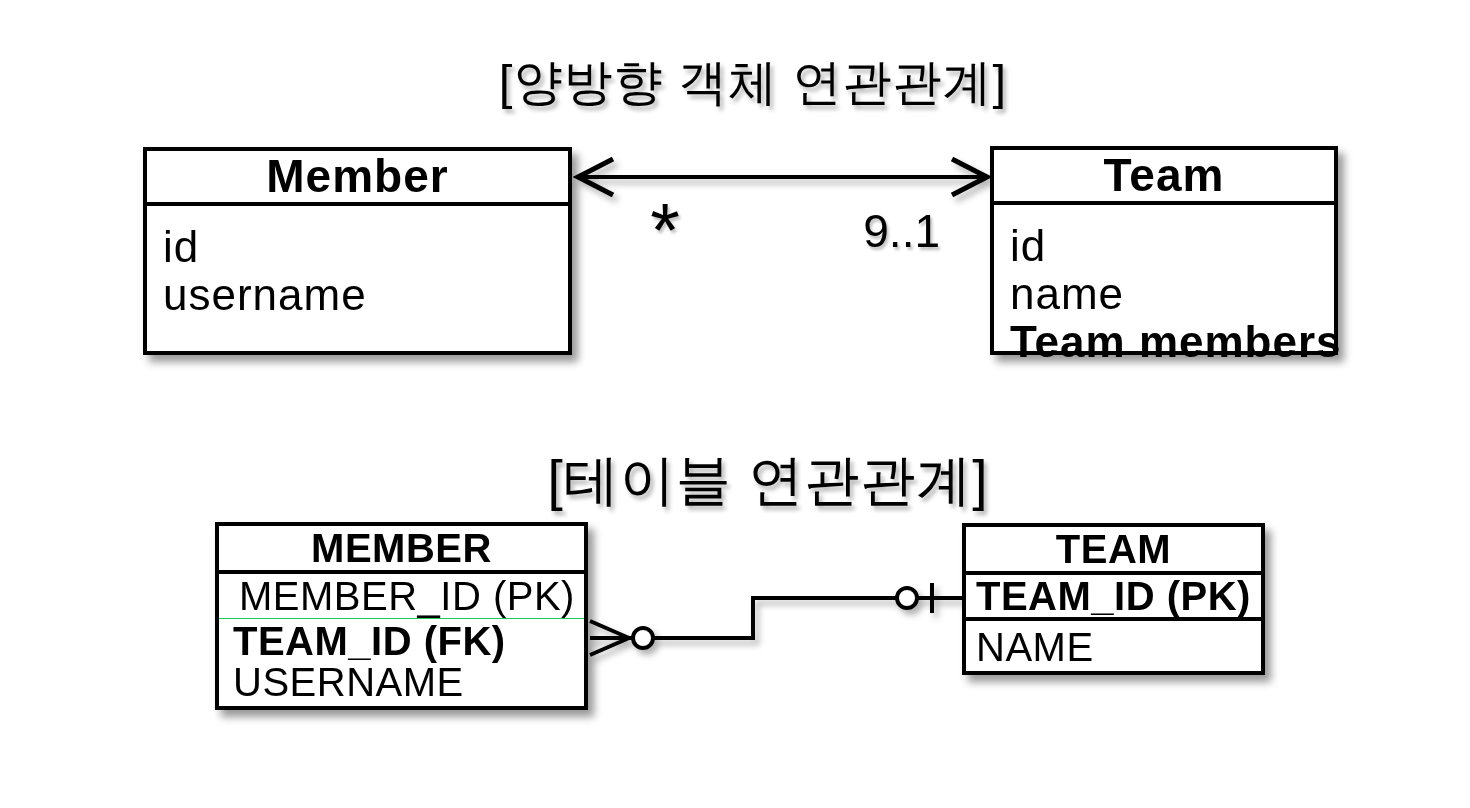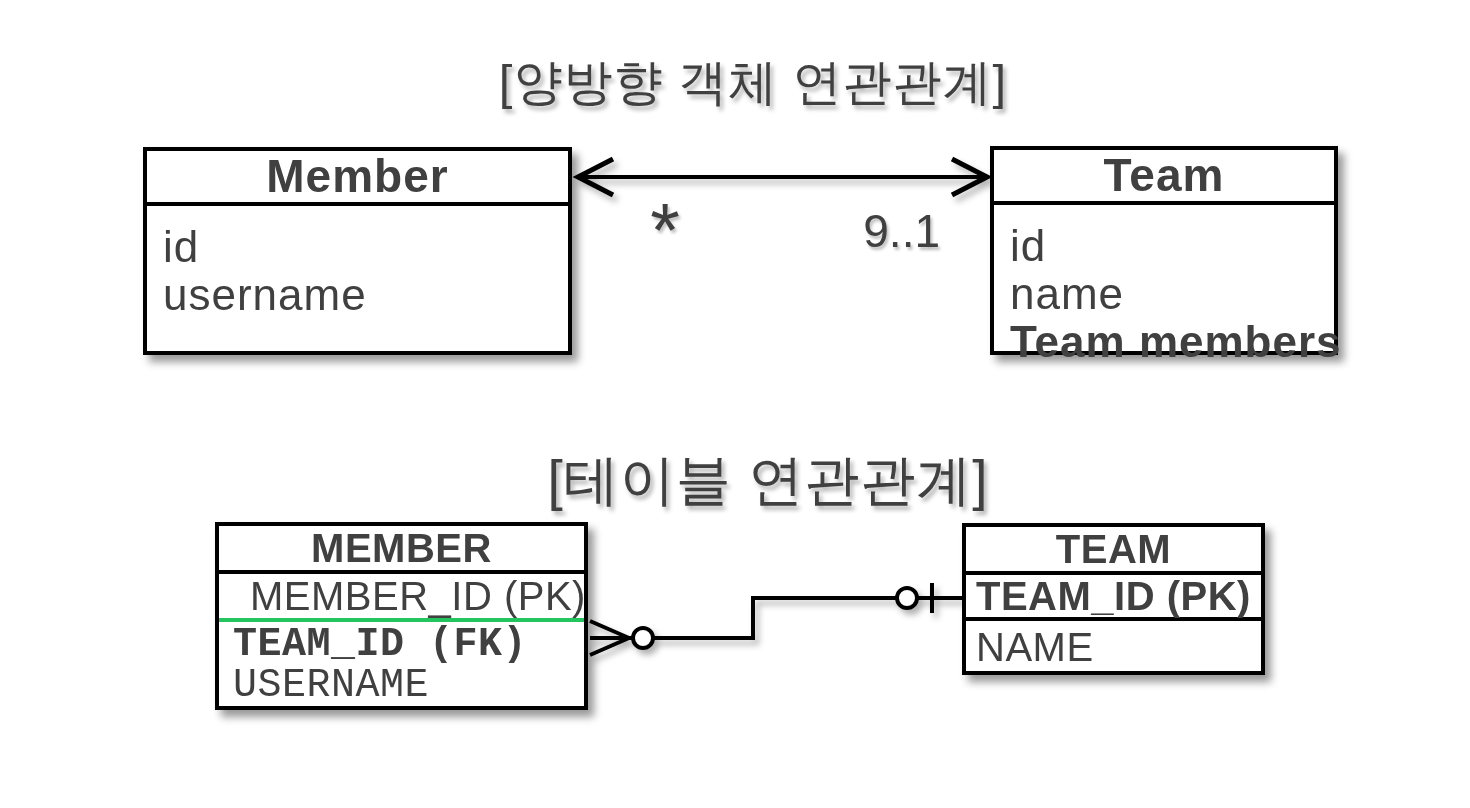--- a/index.html
+++ b/index.html
@@ -2,21 +2,21 @@
 <html><head>
 <meta charset="utf-8">
 <style>
   html,body{margin:0;padding:0;background:#fff;}
   #canvas{
     position:relative;
     width:1452px;height:808px;
     background:#ffffff;
     overflow:hidden;
     font-family:"Liberation Sans","DejaVu Sans",sans-serif;
-    color:#404040;
+    color:#000000;
   }
   
   .diagram-title{
     position:absolute;
     text-align:center;
     font-size:49px;
     letter-spacing:1px;
     white-space:nowrap;
     text-shadow:3px 4px 4px rgba(0,0,0,0.30);
   }
@@ -71,22 +71,22 @@
     border-bottom:4px solid #000;
     text-align:center;
     font-weight:bold;font-size:40px;
     letter-spacing:0.5px;
   }
   .erd-row{
     font-size:40px;letter-spacing:0.5px;
     white-space:nowrap;
   }
   #member-table{left:215px;top:522px;width:373px;height:188px;}
-  #member-table .erd-row-1{height:44px;line-height:44px;border-bottom:4px solid #22c55e;padding-left:31px;}
-  #member-table .erd-section{padding:2px 0 12px 14px;font-family:Liberation Mono, monospace;}
+  #member-table .erd-row-1{height:44px;line-height:44px;border-bottom:1px solid #22c55e;padding-left:20px;}
+  #member-table .erd-section{padding:2px 0 12px 14px;}
   #member-table .erd-section .erd-row{height:41px;line-height:41px;}
   #team-table{left:962px;top:523px;width:303px;height:152px;}
   #team-table .erd-row-1{height:42px;line-height:42px;border-bottom:4px solid #000;padding-left:10px;}
   #team-table .erd-row-2{height:48px;line-height:48px;padding:2px 0 0 10px;}
 
   
   #lines-svg{
     position:absolute;left:0;top:0;width:1470px;height:808px;
     filter:drop-shadow(4px 5px 3px rgba(0,0,0,0.30));
     pointer-events:none;

